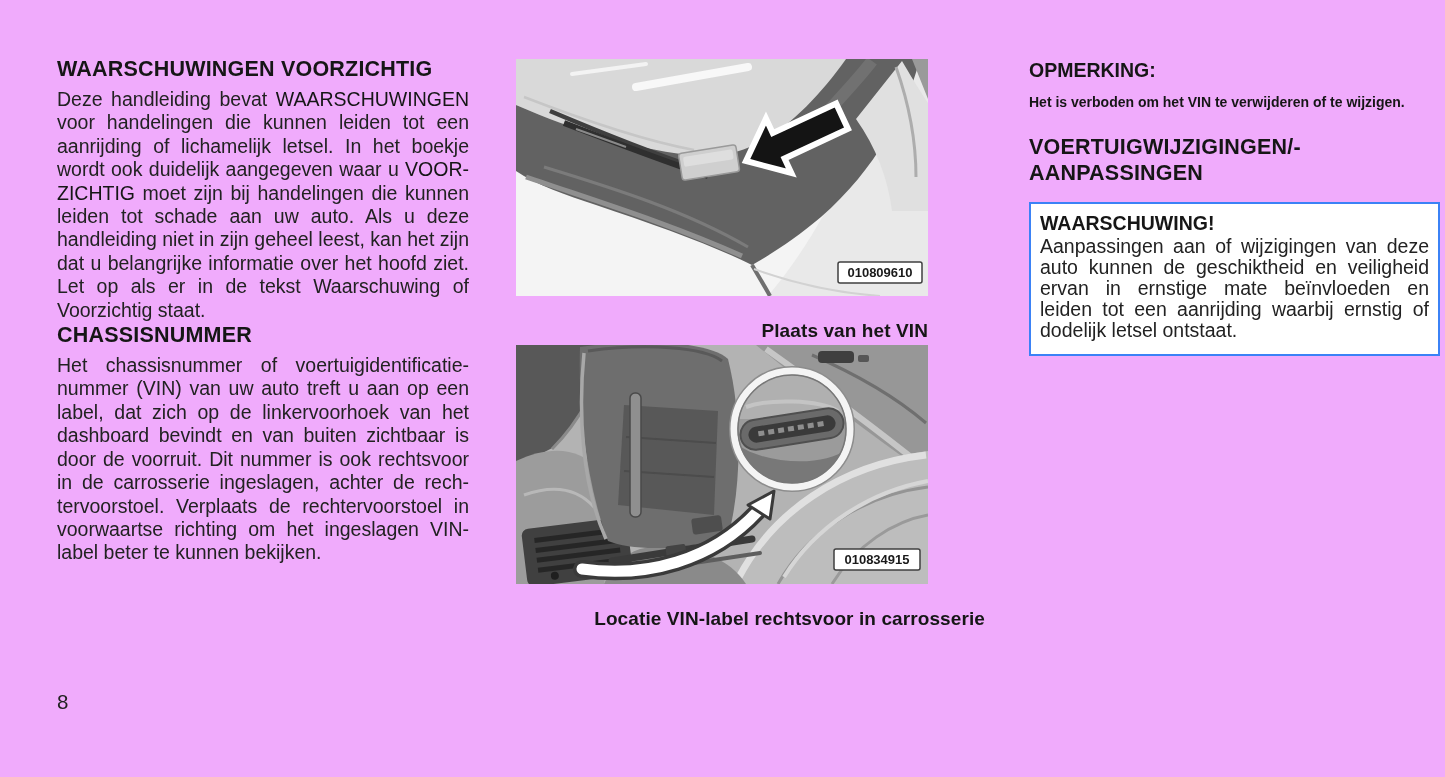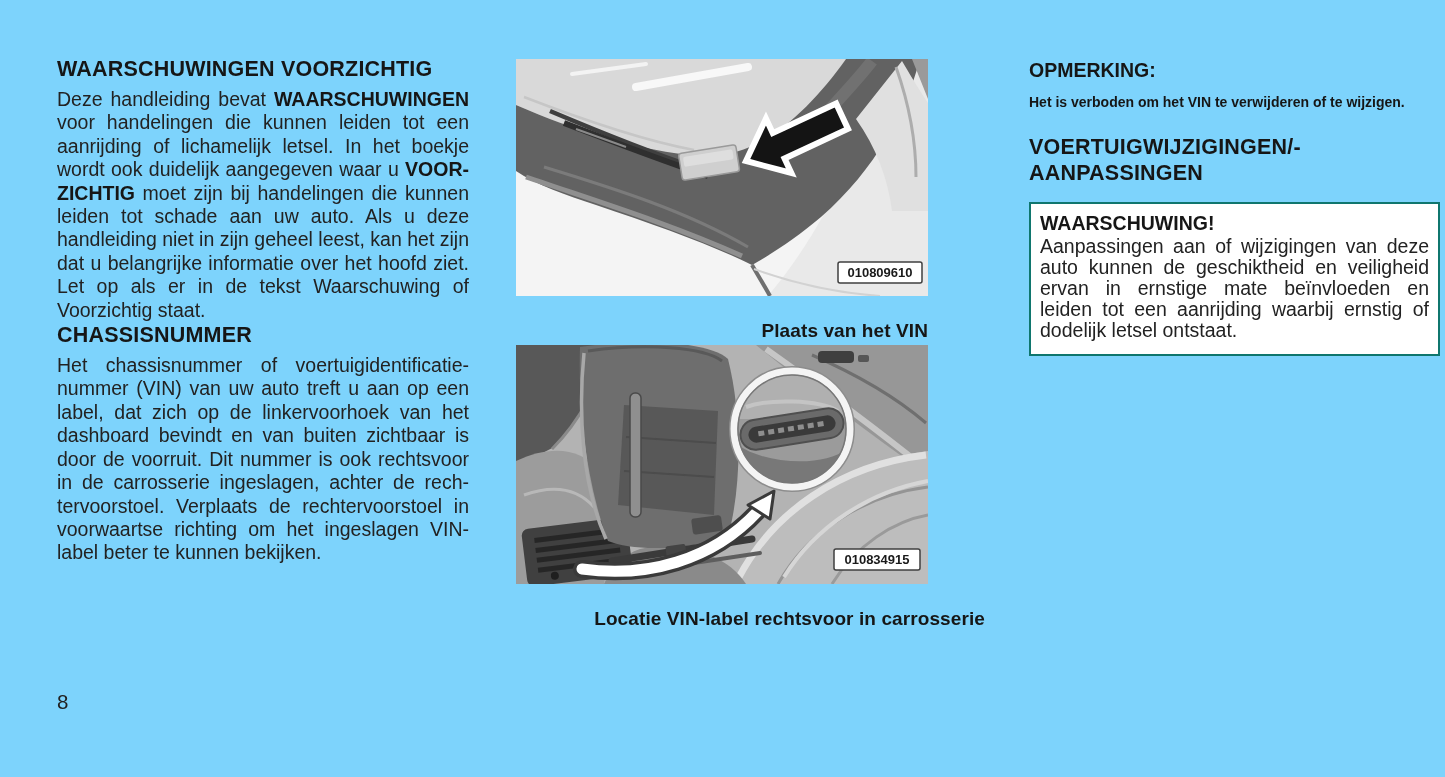--- a/index.html
+++ b/index.html
@@ -4,51 +4,51 @@
 <style>
   html,body{margin:0;padding:0;}
   body{
     width:1445px;height:777px;
     background:#ffffff;
     font-family:"Liberation Sans", sans-serif;
     color:#1d1d1d;
     position:relative;
     overflow:hidden;
   }
-  .page{position:absolute;inset:0;background:#7dd3fc;}
+  .page{position:absolute;inset:0;background:#f0abfc;}
   .col{position:absolute;}
   .col-left{left:57px;top:56px;width:412px;}
   .col-right{left:1029px;top:58px;width:411px;}
   .col-mid{left:516px;top:59px;width:412px;}
 
   h2.sec{
     font-size:21.5px;font-weight:bold;line-height:26px;
     margin:0 0 6px 0;letter-spacing:0.2px;color:#161616;
   }
   p.body{
     font-size:19.5px;line-height:23.4px;margin:0;
     text-align:justify;color:#222222;
   }
-  p.body .bold{font-weight:bold;color:#161616;}
+  p.body .bold{font-weight:normal;color:#161616;}
   .gap-section{margin-top:15px;}
 
   
   .note-heading{
     font-size:19.5px;font-weight:bold;line-height:24px;margin:0 0 8px 0;color:#161616;
   }
   .note-body{
     font-size:14px;font-weight:bold;line-height:24.5px;margin:0 0 19px 0;color:#161616;
   }
   .mod-heading{
     font-size:21.5px;font-weight:bold;line-height:26.5px;margin:0 0 15px 0;
     letter-spacing:0.2px;color:#161616;
   }
   .mod-heading span{display:block;}
   .warning-box{
-    border:2px solid #0f766e;
+    border:2px solid #3b82f6;
     padding:7px 9px 13px 9px;
     background:#ffffff;
   }
   .warning-box .wb-title{
     font-size:19.5px;font-weight:bold;line-height:24px;margin:0 0 1px 0;color:#161616;
   }
   .warning-box .wb-body{
     font-size:19.5px;line-height:21px;margin:0;text-align:justify;color:#222222;
   }
 

